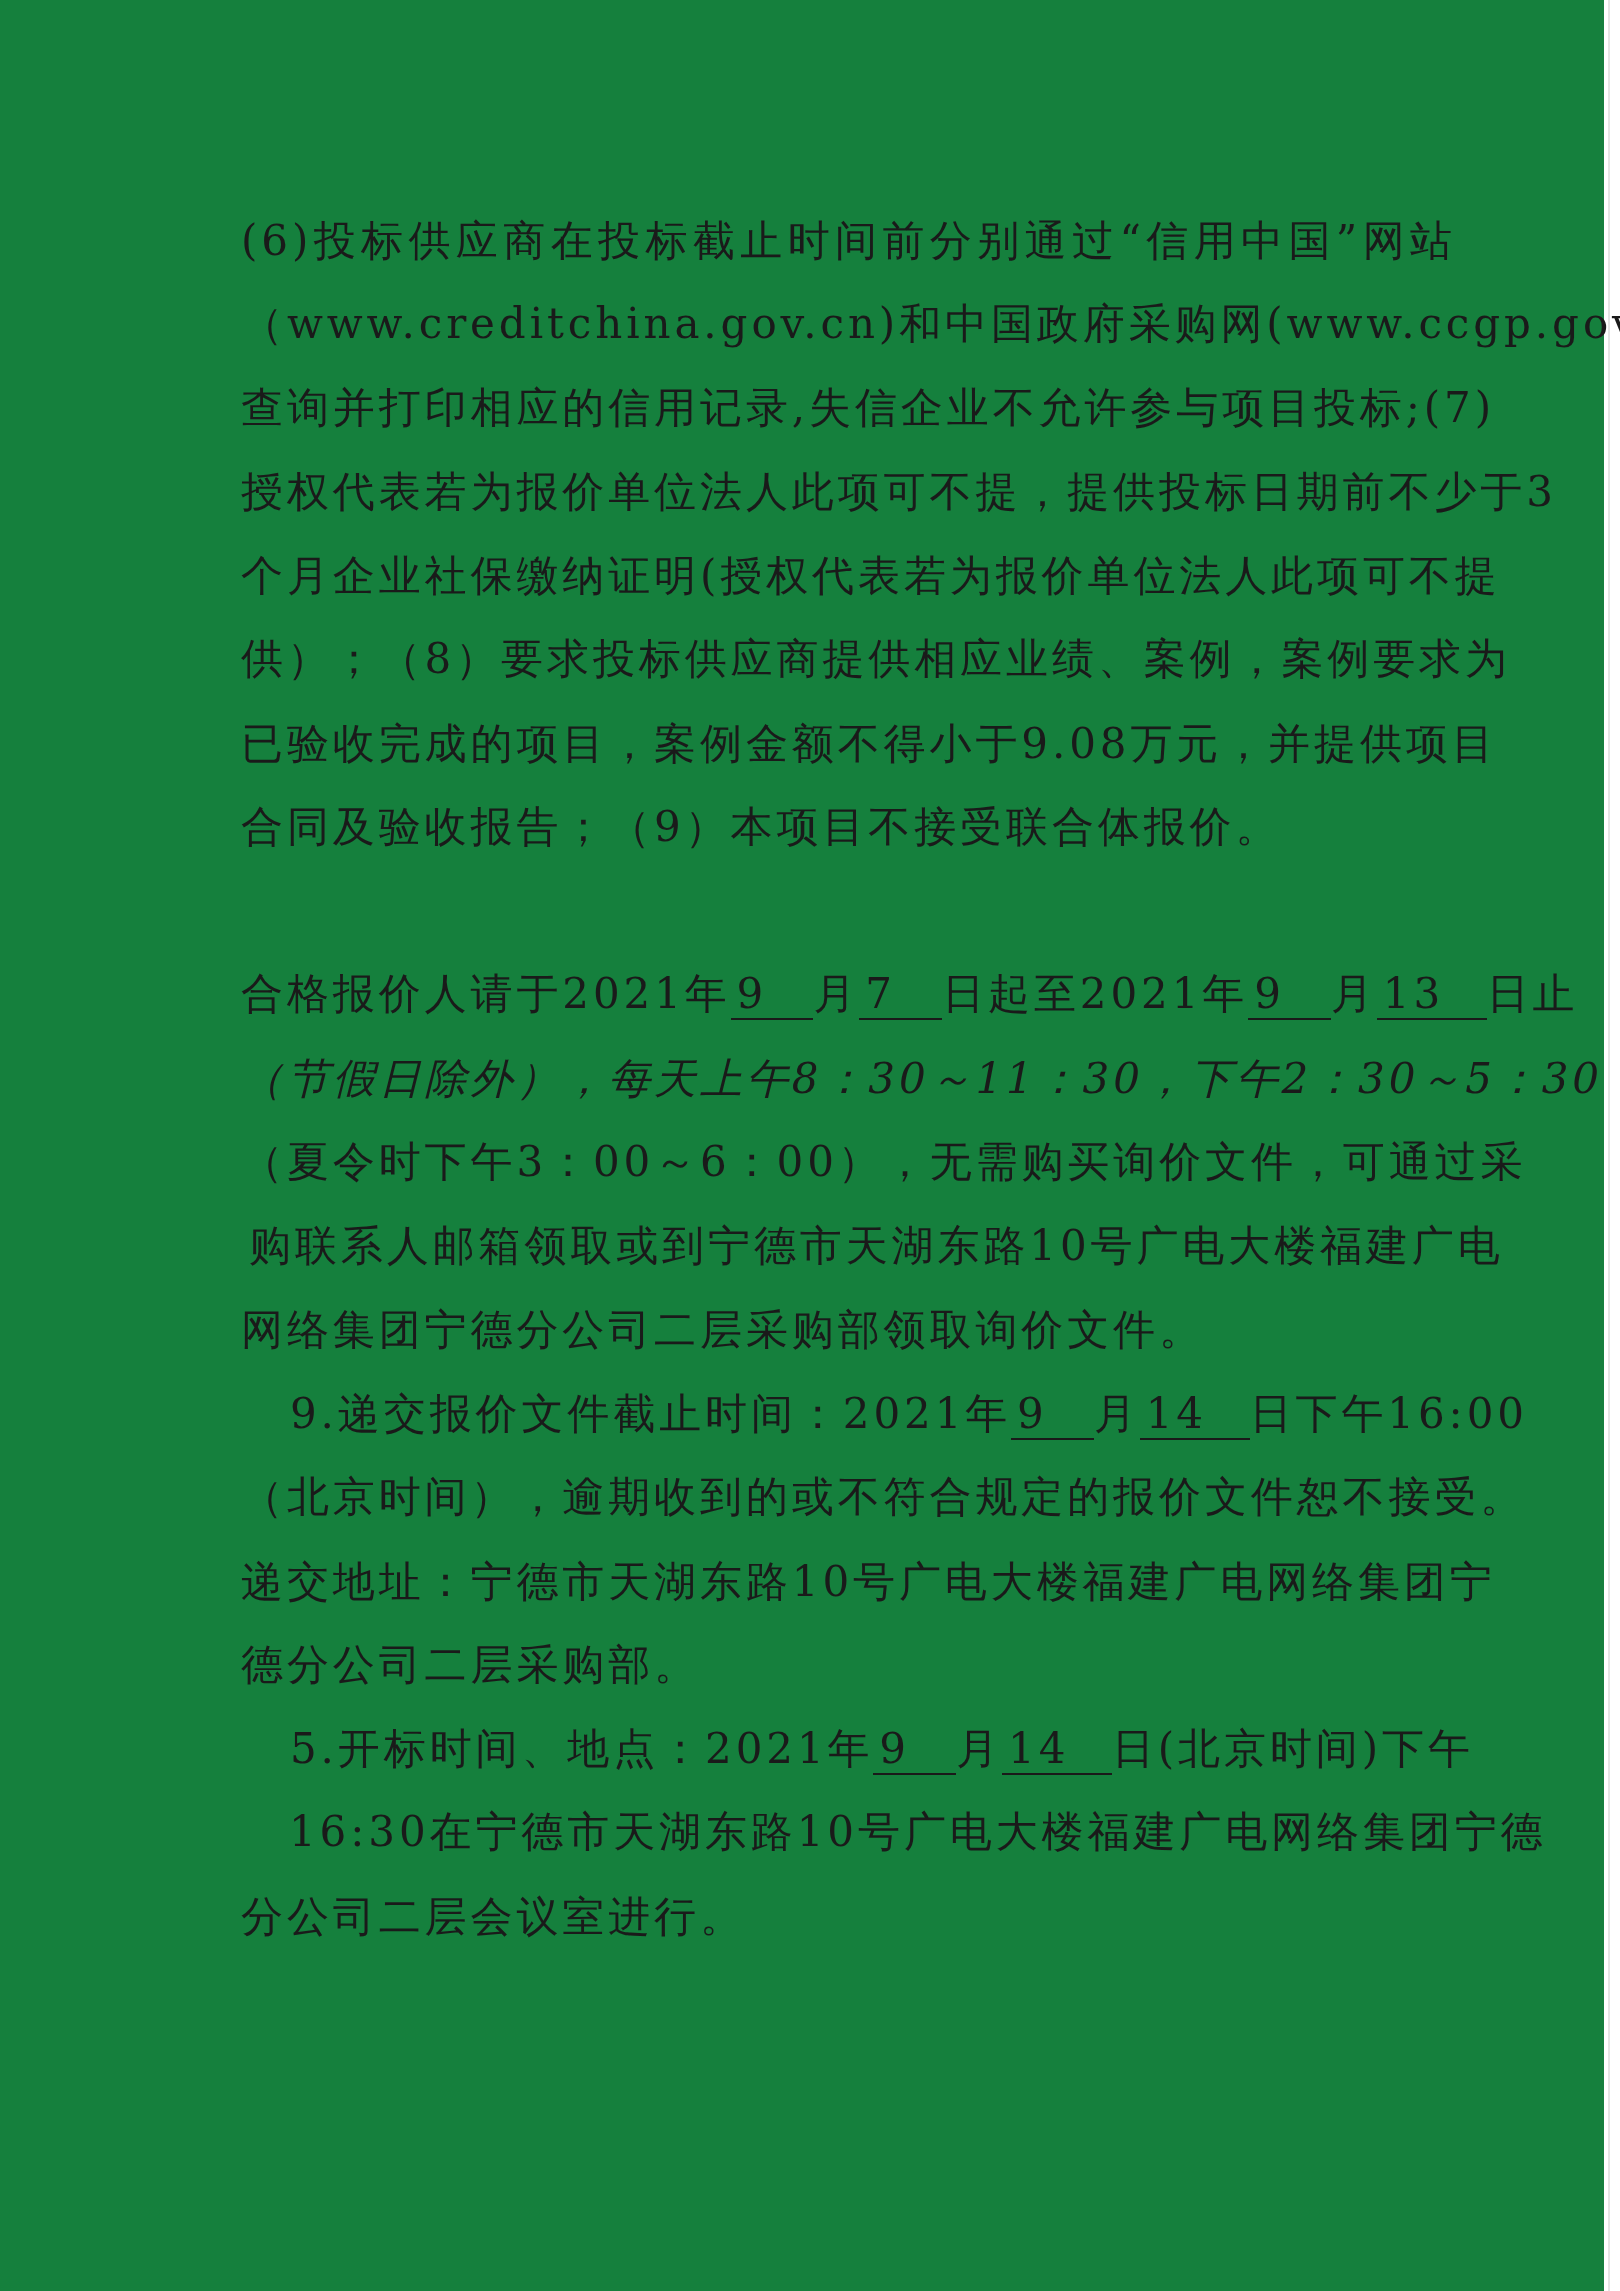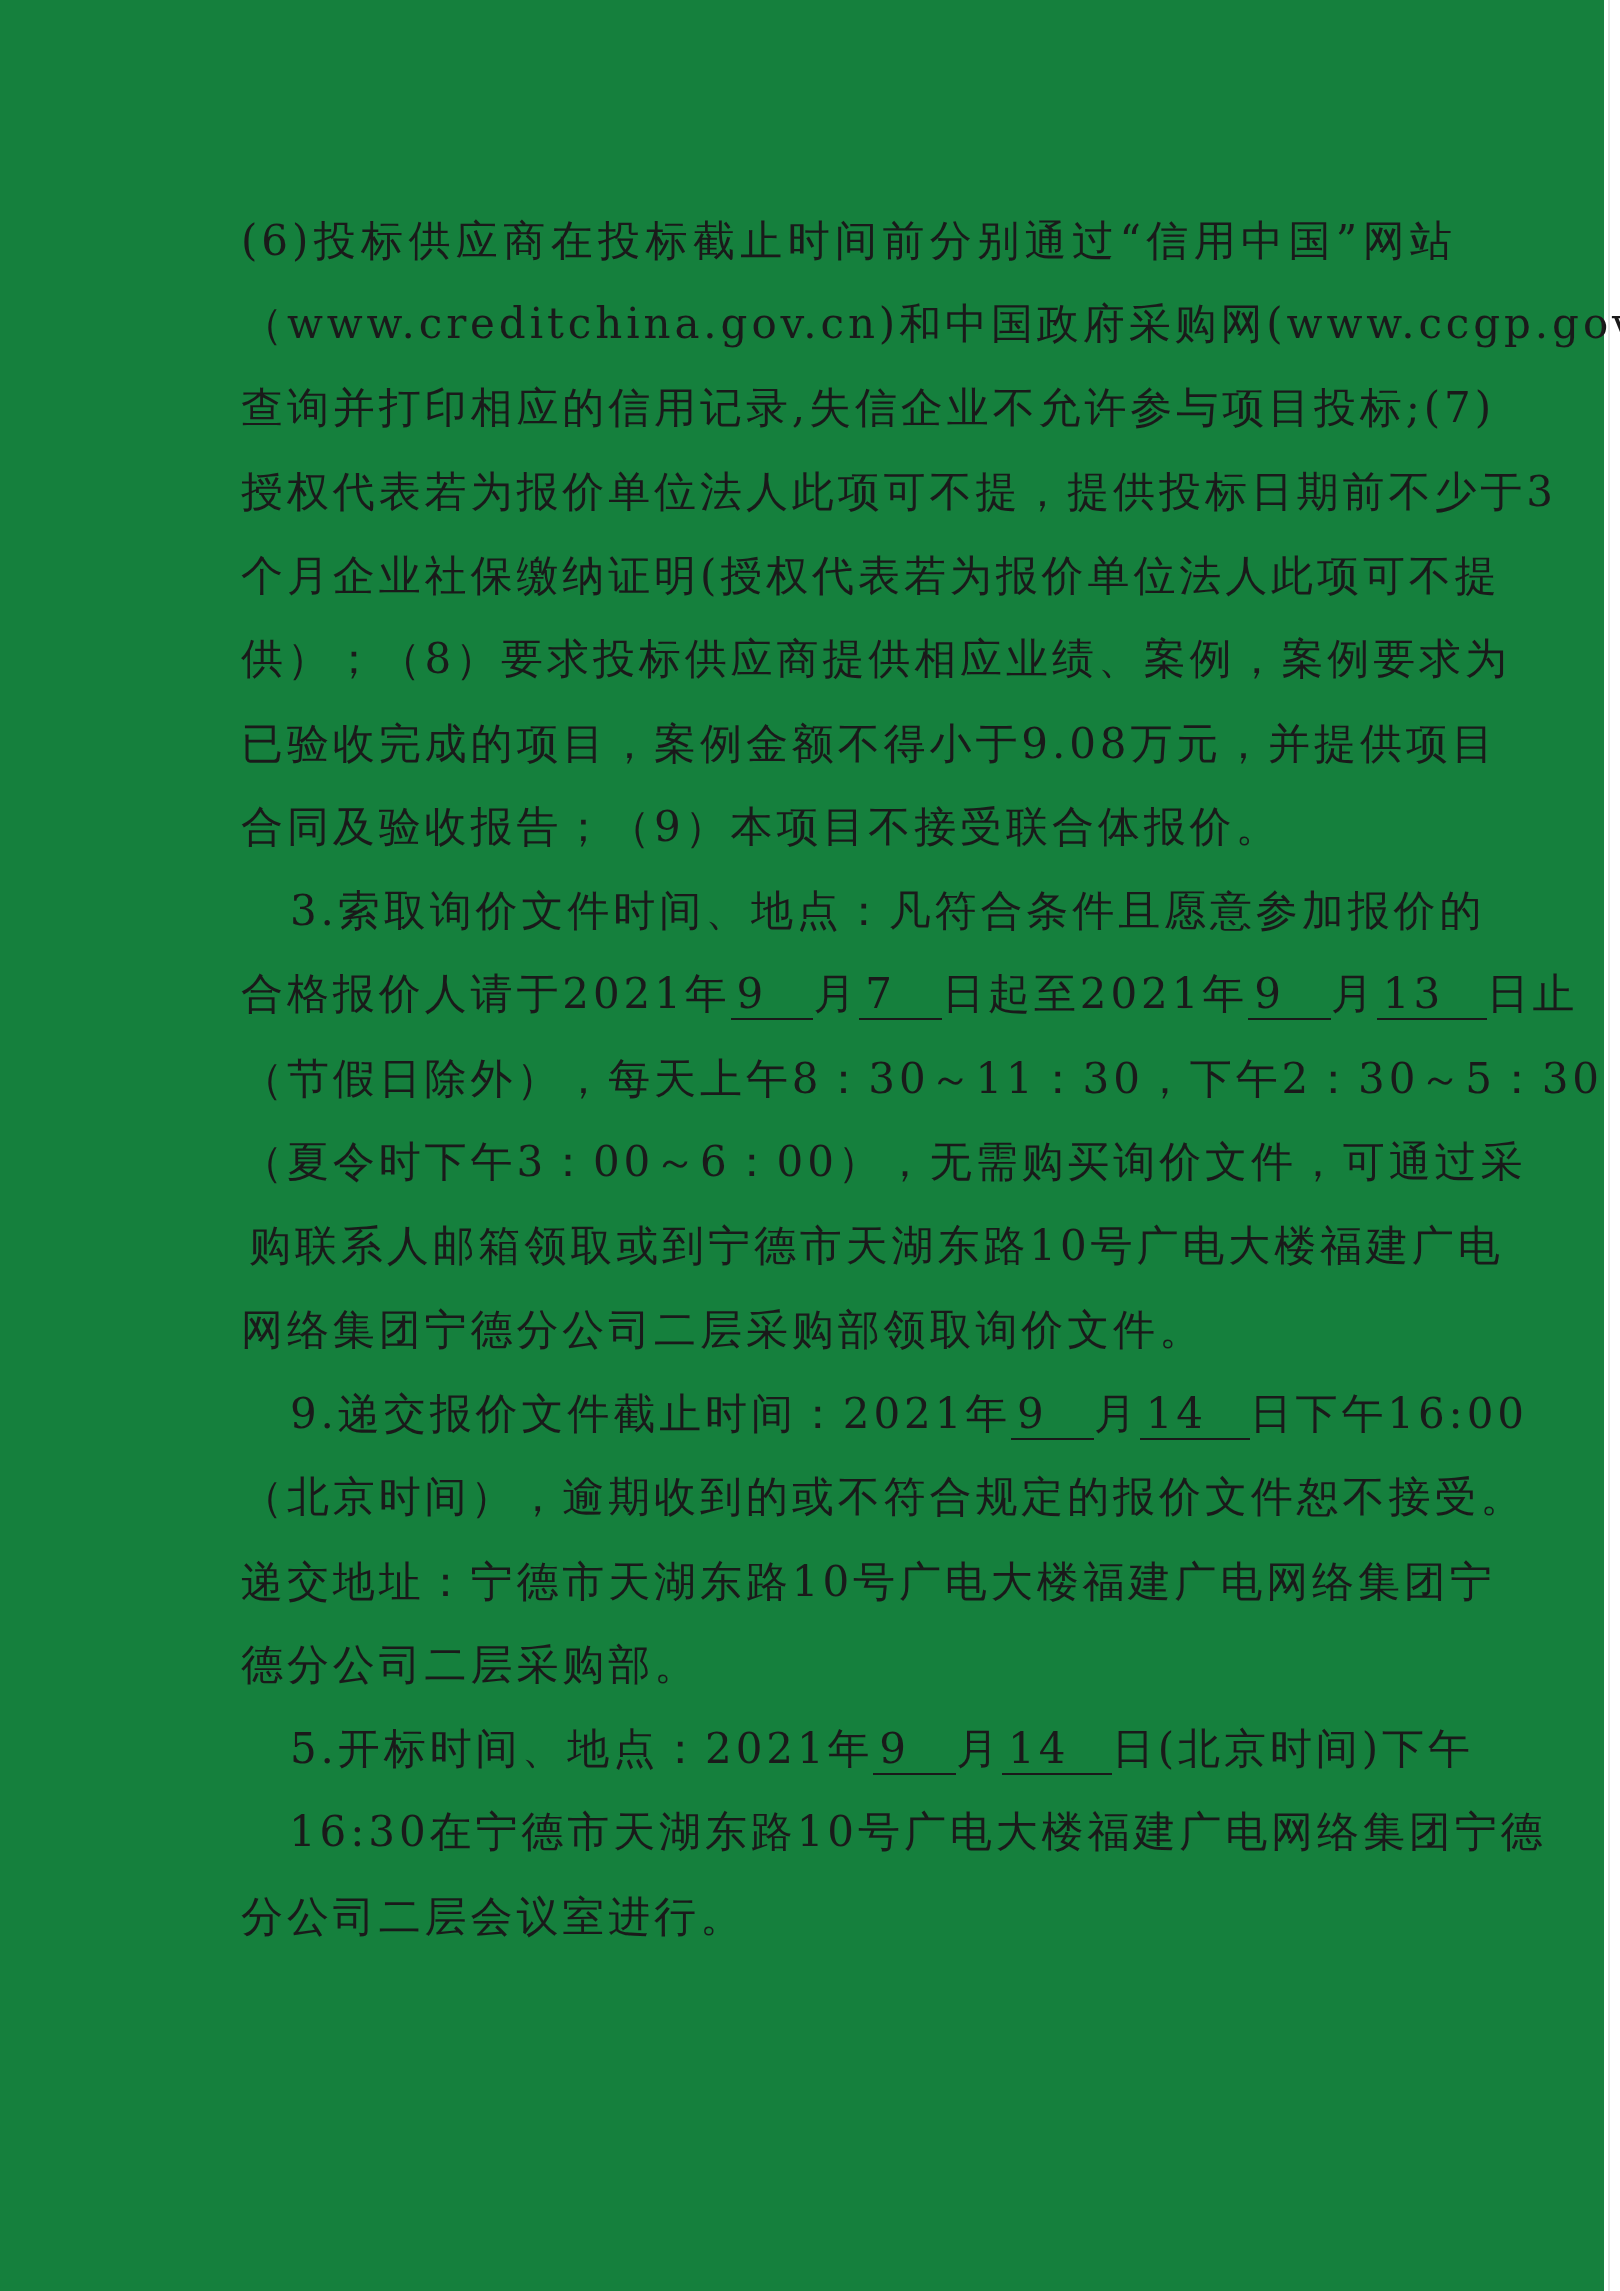--- a/index.html
+++ b/index.html
@@ -68,25 +68,24 @@
 
   <div class="line" style="top:211px;">(6)投标供应商在投标截止时间前分别通过“信用中国”网站</div>
   <div class="line" style="top:294px;">（www.creditchina.gov.cn)和中国政府采购网(www.ccgp.gov.cn)</div>
   <div class="line" style="top:378px;">查询并打印相应的信用记录,失信企业不允许参与项目投标;(7)</div>
   <div class="line" style="top:462px;">授权代表若为报价单位法人此项可不提，提供投标日期前不少于3</div>
   <div class="line" style="top:546px;">个月企业社保缴纳证明(授权代表若为报价单位法人此项可不提</div>
   <div class="line" style="top:629px;">供）；（8）要求投标供应商提供相应业绩、案例，案例要求为</div>
   <div class="line" style="top:714px;">已验收完成的项目，案例金额不得小于9.08万元，并提供项目</div>
   <div class="line last" style="top:797px;">合同及验收报告；（9）本项目不接受联合体报价。</div>
 
-  <div class="line indent" style="top:881px;">3.索取询价文件时间、地点：凡符合条件且愿意参加报价的</div>
   <div class="line" style="top:964px;">
     <span>合格报价人请于2021年</span><span class="u w2">9</span><span>月</span><span class="u w2">7</span><span>日起至2021年</span><span class="u w2">9</span><span>月</span><span class="u w3">13</span><span>日止</span>
   </div>
-  <div class="line" style="top:1049px;">（节假日除外），每天上午8：30～11：30，下午2：30～5：30</div>
+  <div class="line" style="top:1049px;font-style:italic;">（节假日除外），每天上午8：30～11：30，下午2：30～5：30</div>
   <div class="line" style="top:1132px;">（夏令时下午3：00～6：00），无需购买询价文件，可通过采</div>
   <div class="line" style="top:1216px;margin-left:8px;">购联系人邮箱领取或到宁德市天湖东路10号广电大楼福建广电</div>
   <div class="line last" style="top:1300px;">网络集团宁德分公司二层采购部领取询价文件。</div>
 
   <div class="line indent" style="top:1384px;">
     <span>9.递交报价文件截止时间：2021年</span><span class="u w2">9</span><span>月</span><span class="u w3">14</span><span>日下午16:00</span>
   </div>
   <div class="line" style="top:1467px;">（北京时间），逾期收到的或不符合规定的报价文件恕不接受。</div>
   <div class="line" style="top:1552px;">递交地址：宁德市天湖东路10号广电大楼福建广电网络集团宁</div>
   <div class="line last" style="top:1635px;">德分公司二层采购部。</div>

